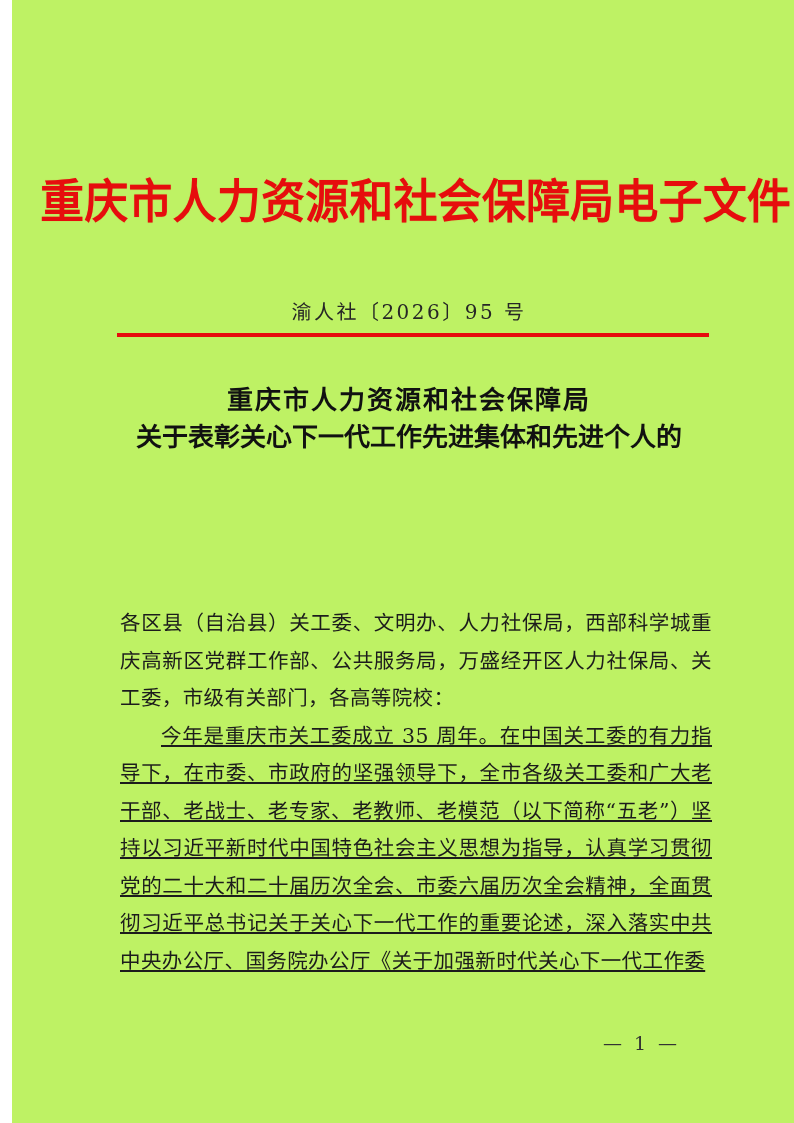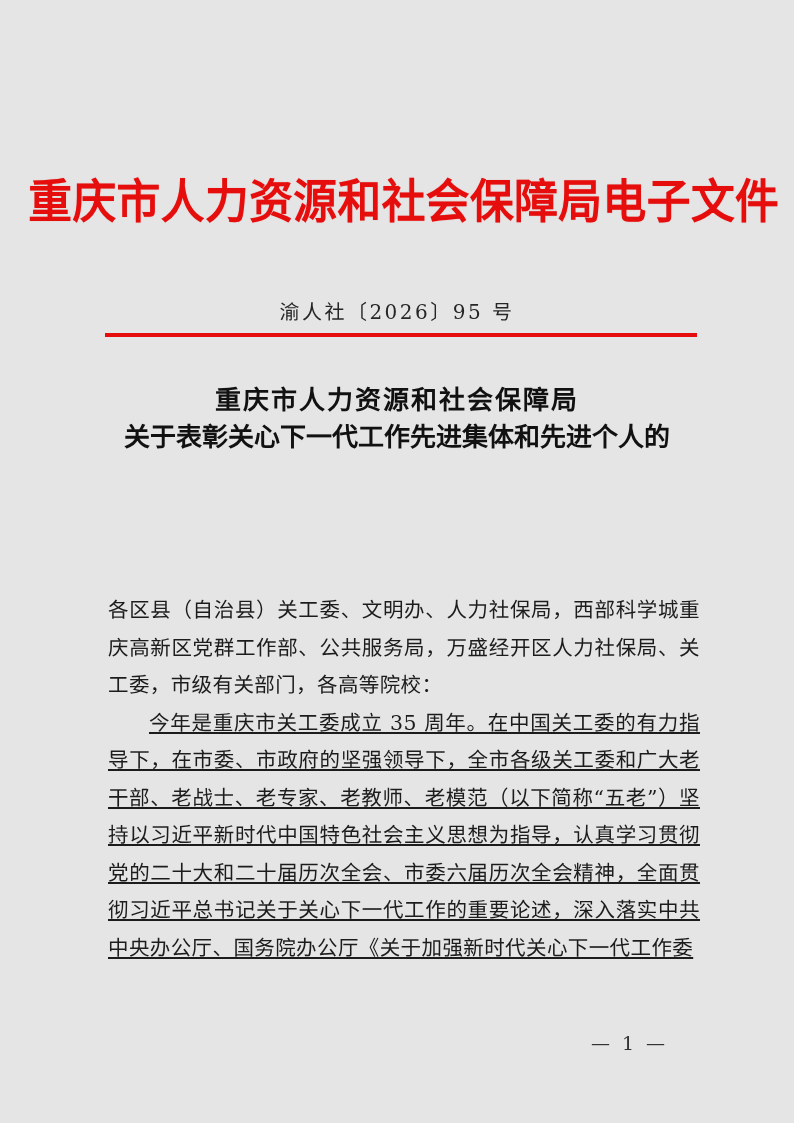--- a/index.html
+++ b/index.html
@@ -14,21 +14,22 @@
     position: relative;
     overflow: hidden;
     font-family: "DejaVu Serif", "Liberation Serif", serif;
     color: #1a1a1a;
     -webkit-font-smoothing: antialiased;
   }
 
   .page {
     position: absolute;
     inset: 0;
-    background: #e5e5e5;
+    background: #bef264;
+    margin-left: 12px;
   }
 
   
   .masthead {
     position: absolute;
     top: 178px;
     left: 0;
     width: 794px;
     text-align: center;
     line-height: 1;
@@ -91,21 +92,21 @@
     letter-spacing: 0px;
     font-size: 26px;
   }
   .title-line.tight {
     letter-spacing: 1px;
   }
 
   
   .body-block {
     position: absolute;
-    top: 592px;
+    top: 605px;
     left: 108px;
     width: 592px;
   }
   .para {
     font-family: "DejaVu Serif", "Liberation Serif", serif;
     font-size: 20.5px;
     line-height: 37.5px;
     color: #1c1c1c;
     text-align: justify;
     text-justify: inter-character;

